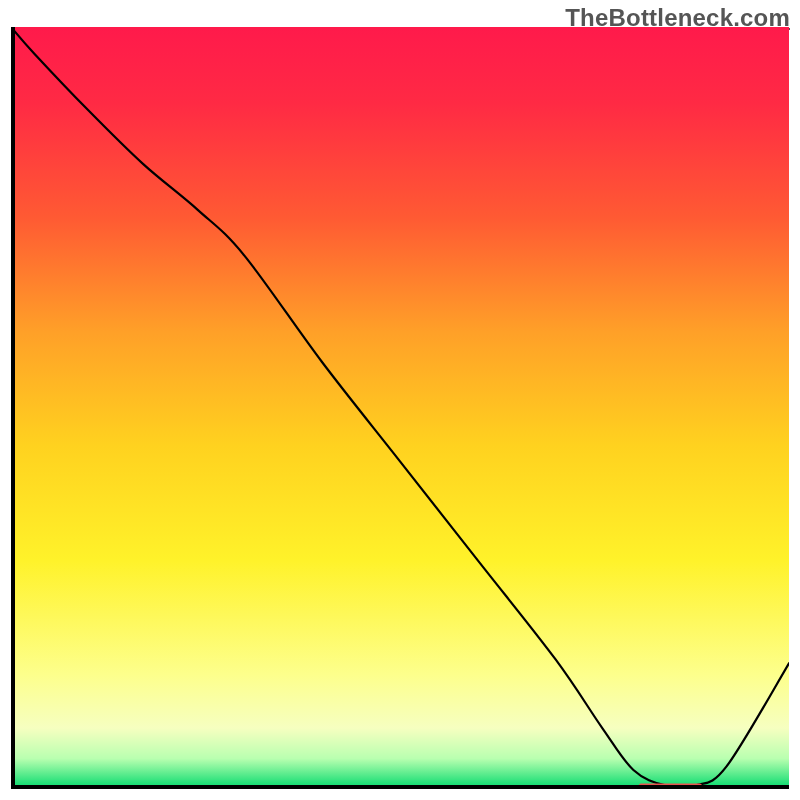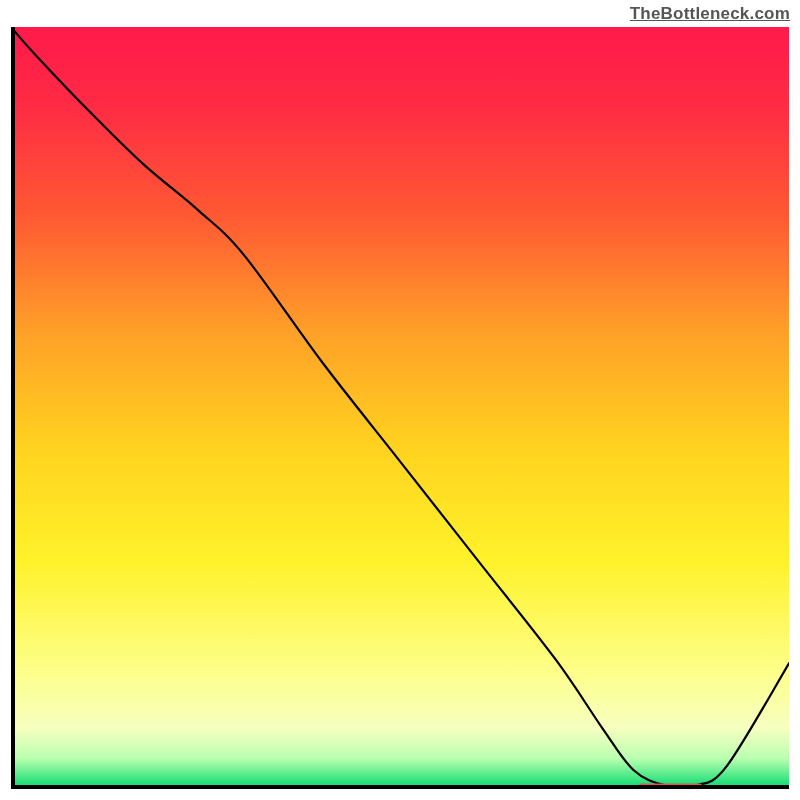--- a/index.html
+++ b/index.html
@@ -13,21 +13,21 @@
   }
   .page {
     width: 800px;
     height: 800px;
     position: relative;
   }
   .attribution {
     position: absolute;
     top: 4px;
     right: 10px;
-    font-size: 17px;
+    font-size: 24px;
     font-weight: 600;
     color: #555555;
     letter-spacing: 0.2px;
     text-decoration: underline;
   }
   .plot-frame {
     position: absolute;
     left: 11px;
     top: 27px;
     width: 778px;

